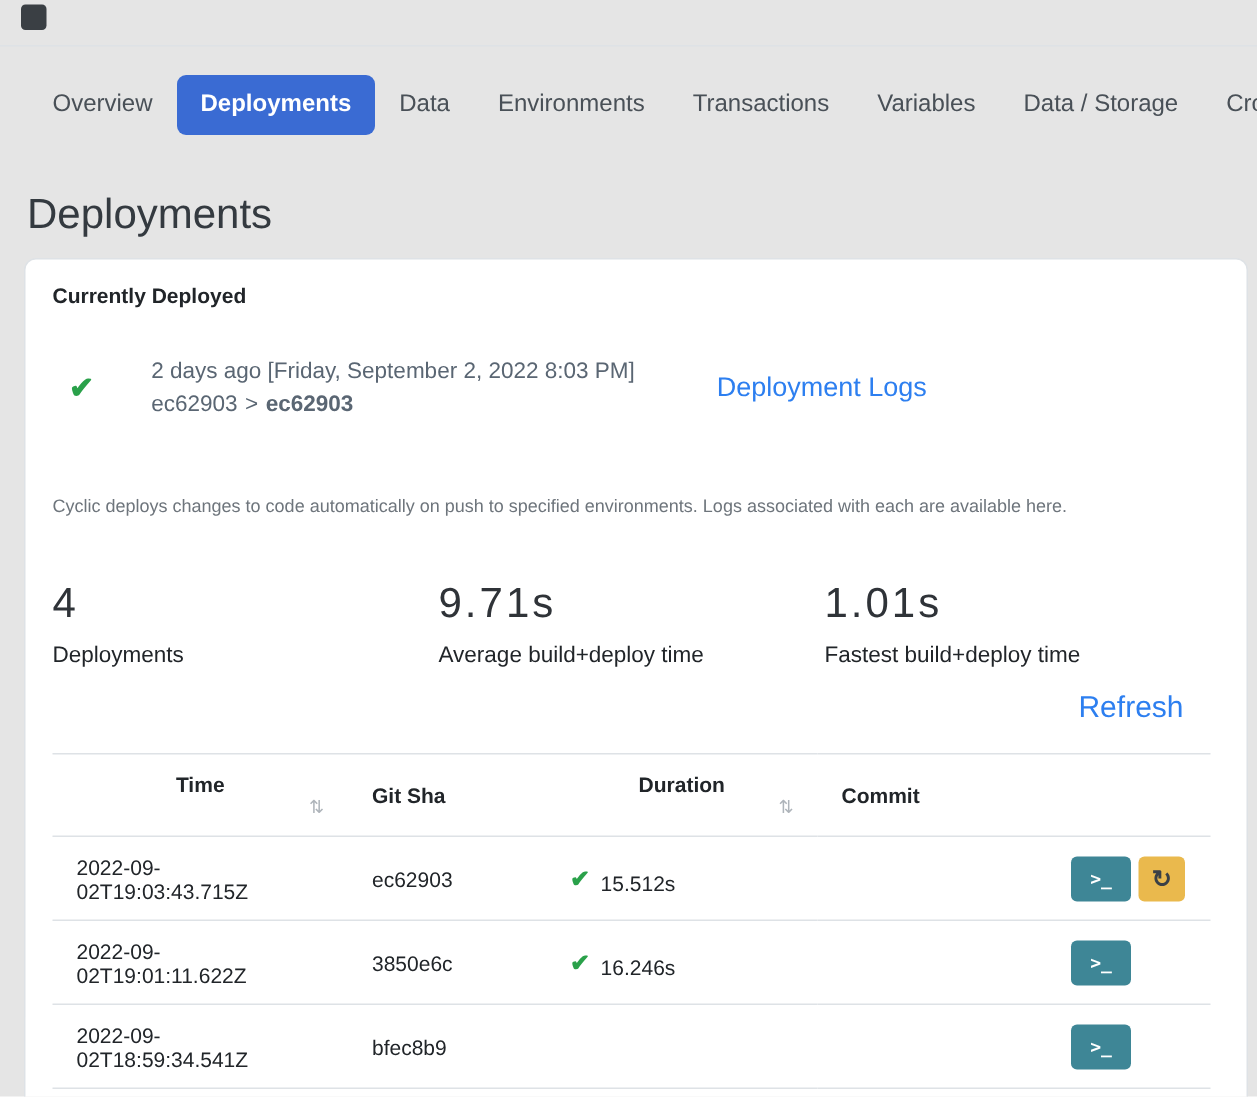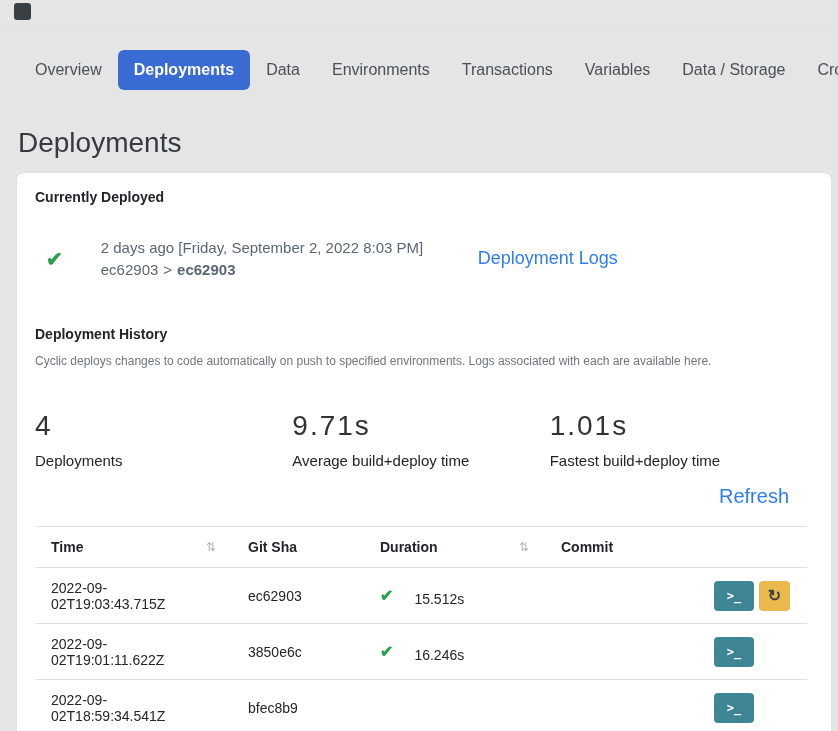--- a/index.html
+++ b/index.html
@@ -35,24 +35,24 @@
   .stats { display:flex; margin-top:38px; }
   .stat { width:275px; }
   .stat-value { font-size:28px; letter-spacing:2px; color:#2f3338; font-weight:400; }
   .stat-label { margin-top:10px; font-size:15px; color:#212529; }
   .refresh-wrap { text-align:right; margin:16px 18px 0 0; }
   .refresh-wrap .link { font-size:20px; }
   
   table { width:100%; border-collapse:collapse; margin-top:18px; table-layout:fixed; }
   th { border-top:1px solid #dee2e6; border-bottom:1px solid #dee2e6; font-size:14px; font-weight:700; text-align:left; padding:12px 16px; color:#212529; }
   td { border-bottom:1px solid #dee2e6; font-size:14px; color:#212529; padding:0 16px; height:56px; vertical-align:middle; }
-  .th-flex { display:flex; align-items:center; }
+  .th-flex { display:flex; align-items:center;flex-direction:column; }
   .sort { margin-left:auto; color:#aeb4ba; font-size:12px; font-weight:400; }
   .dur-check { color:#2aa14a; font-size:16px; font-weight:700; }
-  .dur-val { margin-left:21px; position:relative; top:3px; }
+  .dur-val { margin-left:7px; position:relative; top:3px; }
   .actions-cell { padding-left:8px; }
   .actions { display:flex; gap:5px; align-items:center; }
   .btn { border:none; border-radius:4px; height:30px; display:inline-flex; align-items:center; justify-content:center; cursor:pointer; }
   .btn-terminal { width:40px; background:#3e8696; color:#fff; font-family:"DejaVu Sans Mono",monospace; font-size:12px; font-weight:700; }
   .btn-redeploy { width:31px; background:#eab94d; color:#3b4046; font-size:16px; font-weight:700; }
 </style>
 </head>
 <body>
 
 <div class="viewport">
@@ -82,21 +82,20 @@
       <span class="deploy-check">✔</span>
       <div class="deploy-info">
         <div>2 days ago [Friday, September 2, 2022 8:03 PM]</div>
         <div class="deploy-shas">
           <span>ec62903</span><span class="sep">&gt;</span><span class="sha-to">ec62903</span>
         </div>
       </div>
       <a class="link deploy-logs-link">Deployment Logs</a>
     </div>
 
-    <h2>Deployment History</h2>
     <p class="history-desc">Cyclic deploys changes to code automatically on push to specified environments. Logs associated with each are available here.</p>
 
     <div class="stats">
       <div class="stat">
         <div class="stat-value">4</div>
         <div class="stat-label">Deployments</div>
       </div>
       <div class="stat">
         <div class="stat-value">9.71s</div>
         <div class="stat-label">Average build+deploy time</div>

